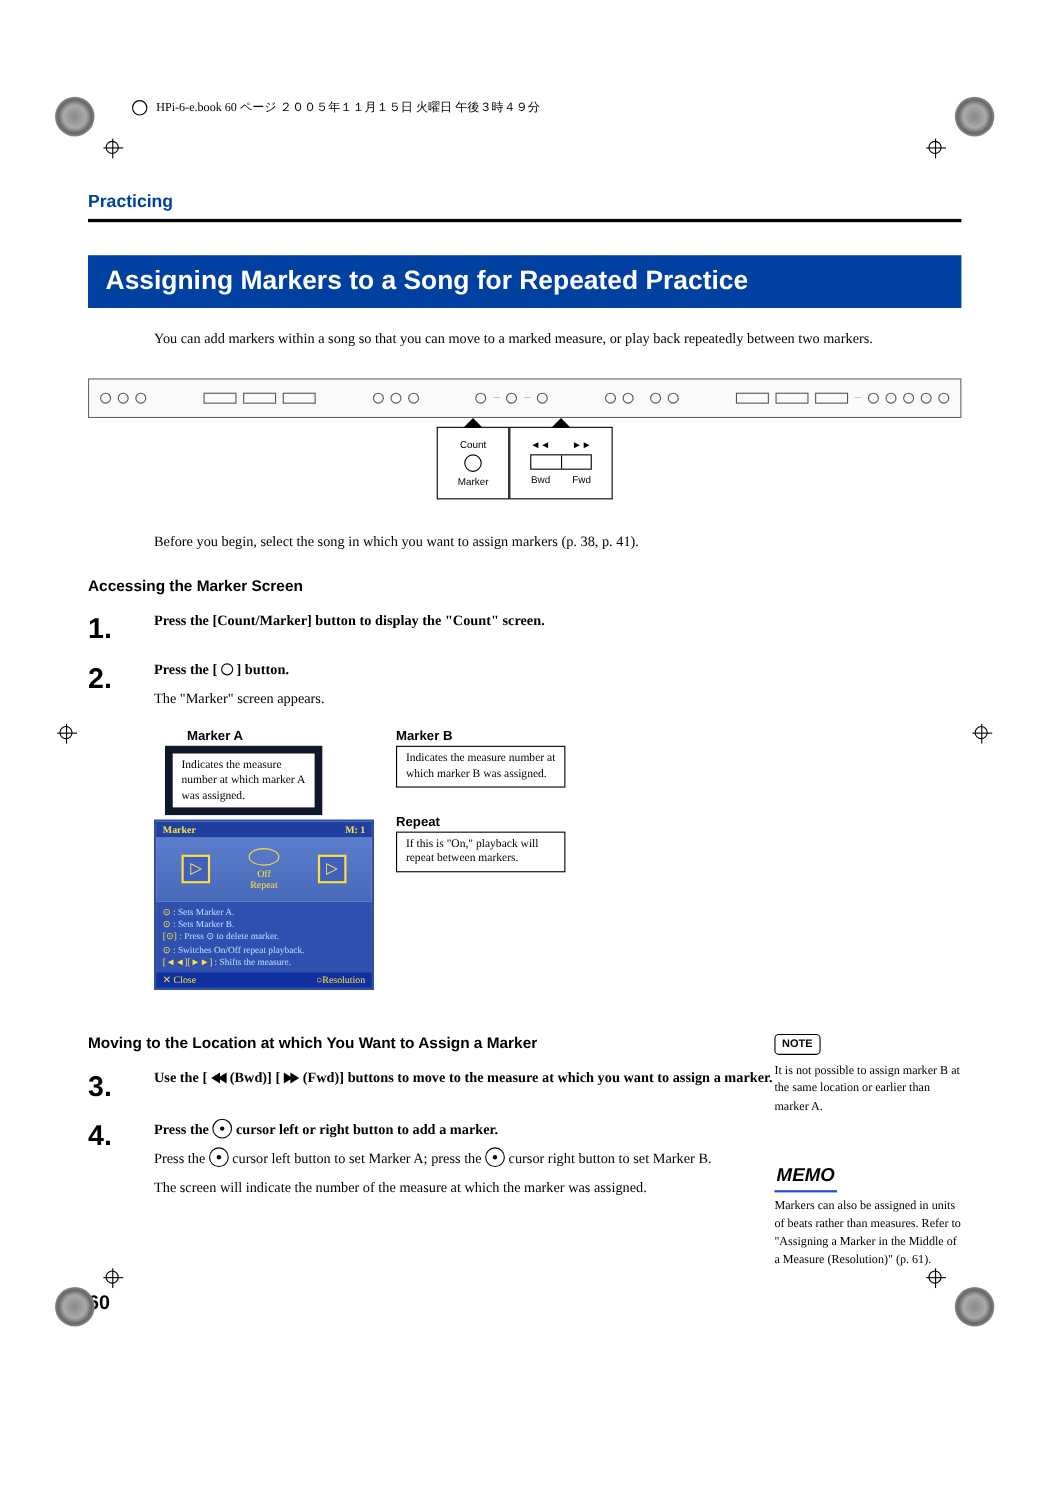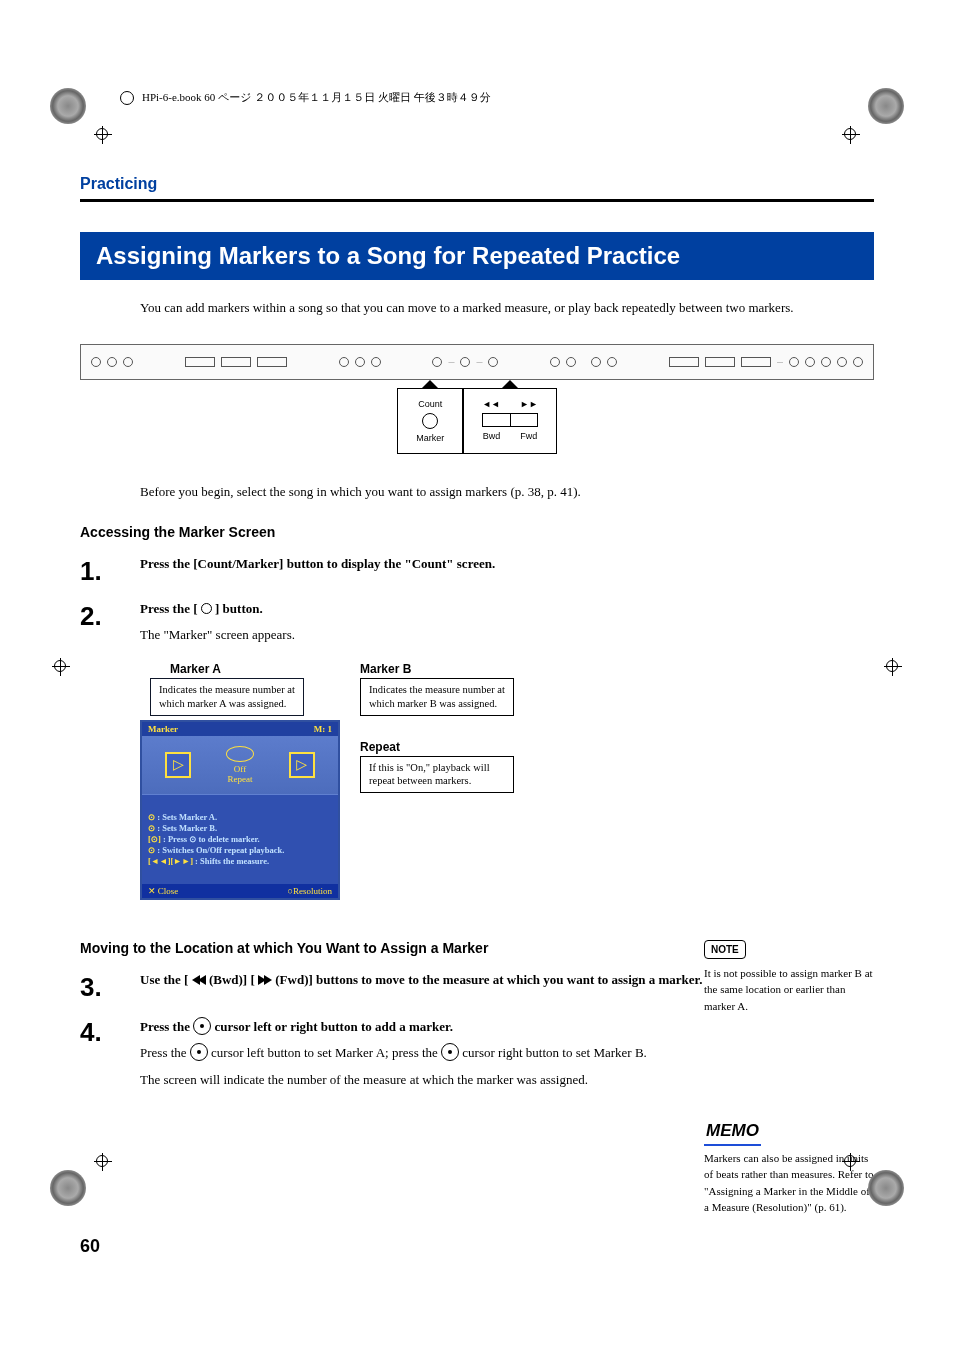--- a/index.html
+++ b/index.html
@@ -41,28 +41,28 @@
 .sub-h { font-family: Arial, sans-serif; font-weight: bold; font-size: 14px; margin-bottom: 16px; }
 .step { display: flex; align-items: flex-start; margin-bottom: 14px; }
 .step-num { font-family: Arial, sans-serif; font-weight: bold; font-size: 26px; width: 60px; flex-shrink: 0; }
 .step-body { flex: 1; font-size: 13px; }
 .step-body .bold { font-weight: bold; font-family: Georgia, serif; }
 .step-body p { margin-top: 8px; line-height: 1.5; }
 .circle-sym { display: inline-block; width: 11px; height: 11px; border: 1.5px solid #000; border-radius: 50%; vertical-align: -1px; }
 .screen-area { display: flex; gap: 20px; margin-left: 60px; margin-top: 18px; margin-bottom: 40px; }
 .marker-screen { width: 200px; }
 .ma-label { font-family: Arial, sans-serif; font-weight: bold; font-size: 12px; margin-left: 30px; }
-.ma-box { border: 1px solid #0f172a; font-size: 10.5px; padding: 4px 8px; margin: 2px 0 0 10px; width: 154px; line-height: 1.3; }
+.ma-box { border: 7px solid #0f172a; font-size: 10.5px; padding: 4px 8px; margin: 2px 0 0 10px; width: 143px; line-height: 1.3; }
 .lcd { border: 2px solid #3050a0; background: linear-gradient(#6080d0, #3050a0); color: #fff; font-size: 9px; width: 200px; margin-top: 4px; }
 .lcd-top { background: #2040a0; padding: 2px 6px; display: flex; justify-content: space-between; color: #fee040; font-weight: bold; }
 .lcd-mid { padding: 10px 6px; display: flex; justify-content: space-around; align-items: center; }
 .lcd-mid .pbtn { width: 26px; height: 26px; border: 2px solid #fee040; background: #4060c0; display: flex; align-items: center; justify-content: center; color: #fee040; font-size: 14px; }
 .lcd-mid .center { text-align: center; color: #fee040; font-size: 9px; }
 .lcd-mid .oval { width: 28px; height: 16px; border: 1px solid #fee040; border-radius: 50%; margin: 0 auto 2px; }
-.lcd-hints { background: #3050b0; border-top: 1px solid #6080d0; padding: 17px 6px; color: #c0e0ff; font-size: 8.5px; line-height: 1.3; font-weight: bold; }
+.lcd-hints { background: #3050b0; border-top: 1px solid #6080d0; padding: 4px 6px; color: #c0e0ff; font-size: 8.5px; line-height: 1.3; }
 .lcd-hints .y { color: #fee040; }
 .lcd-bot { background: #1030a0; display: flex; justify-content: space-between; padding: 2px 6px; color: #fee040; font-size: 9px; }
 .right-notes { font-size: 11px; }
 .rn-block { margin-bottom: 24px; }
 .rn-title { font-family: Arial, sans-serif; font-weight: bold; font-size: 12px; }
 .rn-box { border: 1px solid #000; font-size: 10.5px; padding: 4px 8px; margin-top: 2px; width: 154px; line-height: 1.3; }
 .two-col { display: flex; gap: 0; }
 .left-col { flex: 1; }
 .side-col { width: 170px; font-size: 11px; line-height: 1.5; }
 .side-box { border: 1.5px solid #000; border-radius: 4px; font-family: Arial, sans-serif; font-weight: bold; font-size: 10px; padding: 1px 6px; display: inline-block; margin-bottom: 6px; }
@@ -226,21 +226,21 @@
       <div class="step">
         <div class="step-num">4.</div>
         <div class="step-body">
           <span class="bold"><span>Press the </span><span class="cursor-ico"></span><span> cursor left or right button to add a marker.</span></span>
           <p><span>Press the </span><span class="cursor-ico"></span><span> cursor left button to set Marker A; press the </span><span class="cursor-ico"></span><span> cursor right button to set Marker B.</span></p>
           <p>The screen will indicate the number of the measure at which the marker was assigned.</p>
         </div>
       </div>
     </div>
     <div class="side-col">
-      <div style="margin-bottom:104px">
+      <div style="margin-bottom:42px">
         <div class="side-box">NOTE</div>
         <div>It is not possible to assign marker B at the same location or earlier than marker A.</div>
       </div>
       <div>
         <div class="memo-ico">MEMO</div>
         <div>Markers can also be assigned in units of beats rather than measures. Refer to "Assigning a Marker in the Middle of a Measure (Resolution)" (p. 61).</div>
       </div>
     </div>
   </div>
 

